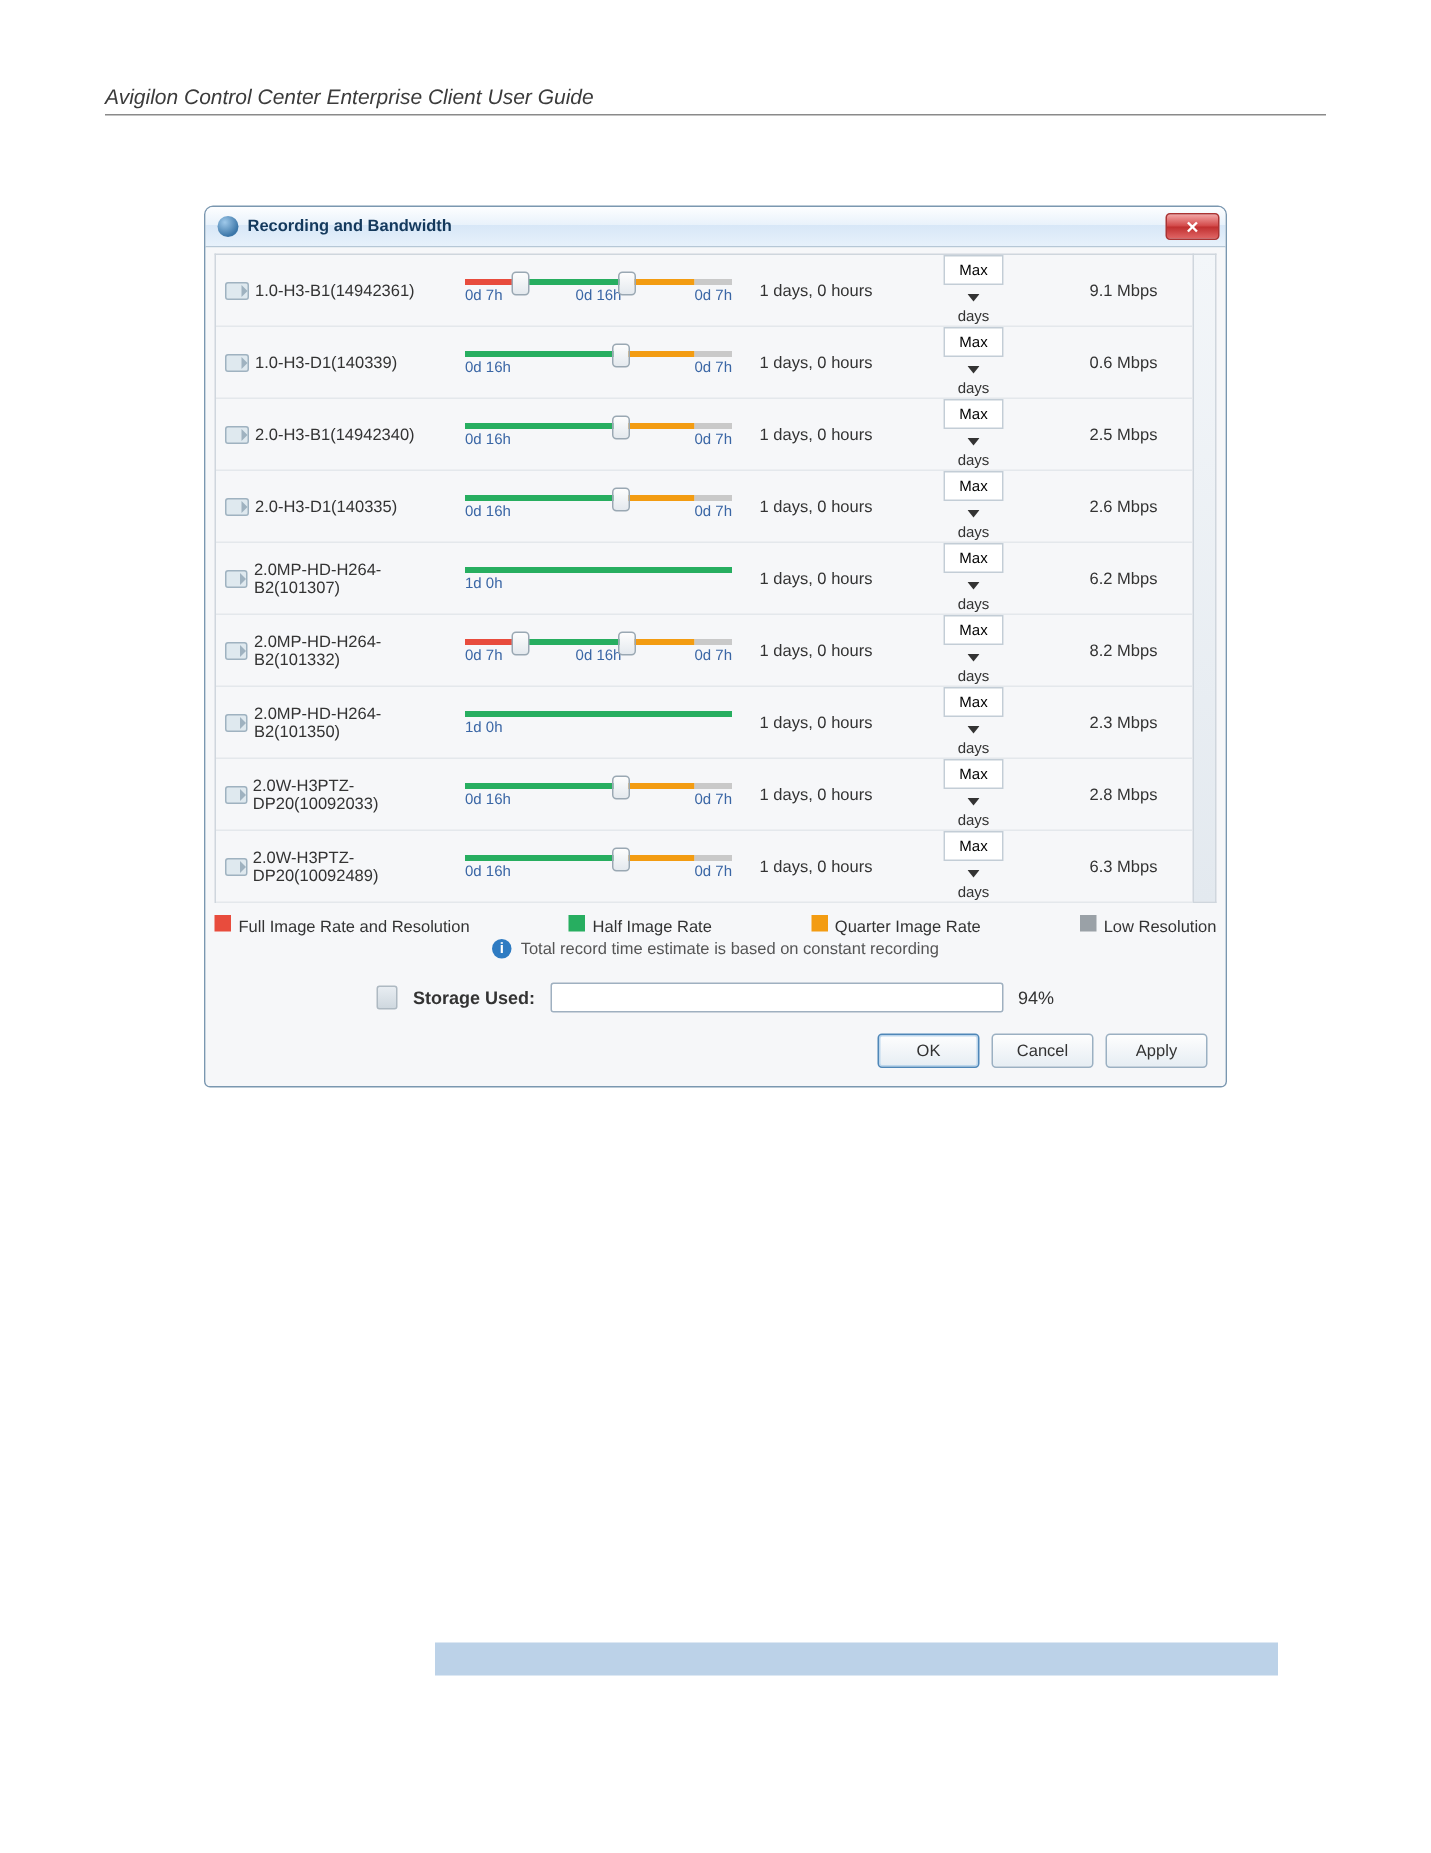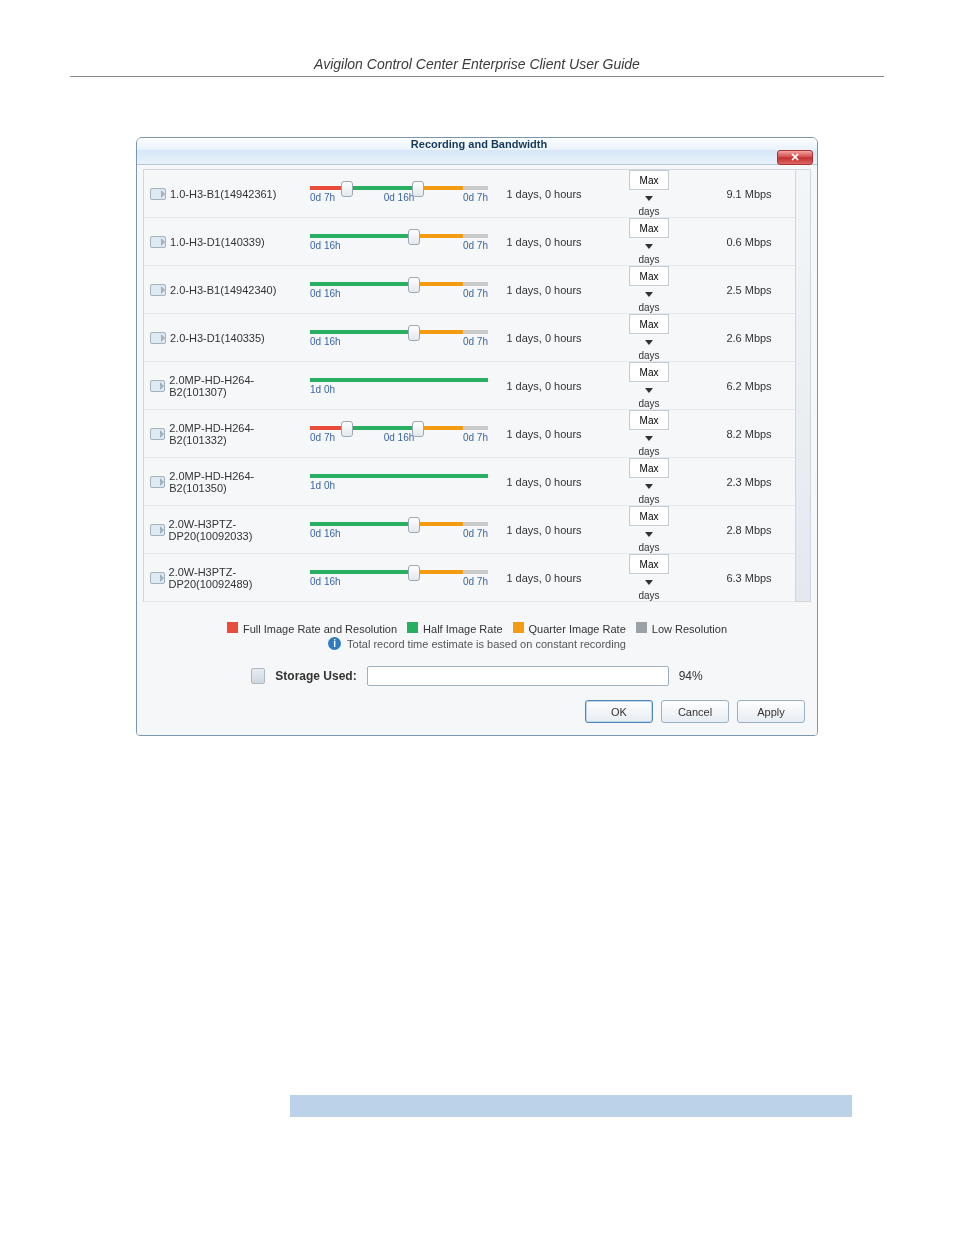--- a/index.html
+++ b/index.html
@@ -1,21 +1,21 @@
 <!DOCTYPE html>
 <html><head>
 <meta charset="utf-8">
 <style>
   html,body{margin:0;padding:0;background:#fff;font-family:"Segoe UI",Tahoma,Arial,sans-serif;color:#272727;}
   .page{box-sizing:border-box;width:954px;height:1235px;margin:0 auto;padding:56px 70px 40px 70px;position:relative;}
-  .running-head{font-style:italic;font-size:14px;color:#3b3b3b;border-bottom:1px solid #8a8a8a;padding-bottom:4px;margin-bottom:60px;text-align:center;}
+  .running-head{font-style:italic;font-size:14px;color:#3b3b3b;border-bottom:1px solid #8a8a8a;padding-bottom:4px;margin-bottom:60px;}
 
   
   .dialog{width:680px;margin:0 auto;border:1px solid #7a97b0;border-radius:6px 6px 4px 4px;overflow:hidden;font-size:11px;color:#333;background:#fbfcfd;}
-  .dlg-title{height:26px;background:linear-gradient(#fdfeff,#e9f2fb 45%,#d7e7f7 46%,#e7f1fb);border-bottom:1px solid #b6c7d6;display:flex;align-items:center;padding:0 4px 0 8px;color:#14395c;font-weight:bold;flex-direction:column;}
+  .dlg-title{height:26px;background:linear-gradient(#fdfeff,#e9f2fb 45%,#d7e7f7 46%,#e7f1fb);border-bottom:1px solid #b6c7d6;display:flex;align-items:center;padding:0 4px 0 8px;color:#14395c;font-weight:bold;}
   .dlg-title .title-icon{width:14px;height:14px;margin-right:6px;border-radius:50%;background:radial-gradient(circle at 35% 30%,#9fc9ea,#3b76a8 70%);display:inline-block;}
   .dlg-title .close{margin-left:auto;width:34px;height:16px;border:1px solid #a33;border-radius:3px;background:linear-gradient(#f2a5a5,#d24848 48%,#c02f2f 52%,#e06565);color:#fff;display:flex;align-items:center;justify-content:center;font-weight:bold;font-size:11px;}
   .dlg-body{background:#f6f7f9;padding:4px 6px 10px 6px;}
 
   .grid-head{display:grid;grid-template-columns:160px 190px 100px 110px 90px;gap:0;border:1px solid #cfd6dd;border-bottom:none;background:linear-gradient(#fefefe,#edf1f5);height:22px;align-items:center;text-align:center;font-size:11px;}
   .grid-head>div{border-right:1px solid #d6dce2;height:100%;display:flex;align-items:center;justify-content:center;}
   .grid-head>div:last-child{border-right:none;}
 
   .grid-body{border:1px solid #cfd6dd;border-bottom:none;}
   .row{display:grid;grid-template-columns:160px 190px 100px 110px 90px;min-height:30px;align-items:center;border-bottom:1px solid #e4e8ec;}
@@ -36,21 +36,21 @@
   .maxrec input{width:34px;height:16px;border:1px solid #c3cdd6;font-size:10px;text-align:center;}
   .maxrec .unit{font-size:10px;}
   .maxrec .dd{width:8px;height:8px;display:inline-block;}
   .maxrec .dd svg{display:block;}
   .bw{text-align:center;}
 
   .scroll-edge{width:14px;background:linear-gradient(#f3f6f9,#e3e9ef);border:1px solid #cfd6dd;border-left:none;}
   .grid-wrap{display:flex;}
   .grid-left{flex:1;}
 
-  .legend{display:flex;gap:10px;justify-content:center;align-items:center;margin:20px 0 2px 0;font-size:11px;}
+  .legend{display:flex;gap:10px;justify-content:space-between;align-items:center;margin:8px 0 2px 0;font-size:11px;}
   .swatch{width:11px;height:11px;display:inline-block;margin-right:5px;border:0;}
   .note{display:flex;gap:6px;align-items:center;justify-content:center;font-size:11px;color:#555;}
   .note .info-ico{width:13px;height:13px;border-radius:50%;background:#2e7bc2;color:#fff;display:inline-flex;align-items:center;justify-content:center;font-size:10px;font-weight:bold;}
 
   .storage-row{display:flex;align-items:center;justify-content:center;gap:10px;margin:16px 0 14px 0;}
   .stor-ico{width:12px;height:14px;background:linear-gradient(#e8edf2,#cfd8df);border:1px solid #aeb9c2;border-radius:2px;}
   .stor-label{font-weight:bold;font-size:12px;}
   .stor-bar{width:300px;height:18px;border:1px solid #9fb0c0;background:#fff;position:relative;border-radius:2px;overflow:hidden;}
   .stor-fill{height:100%;background:linear-gradient(#2f4f74,#1d3a5c);}
   .stor-pct{font-weight:normal;font-size:12px;}

